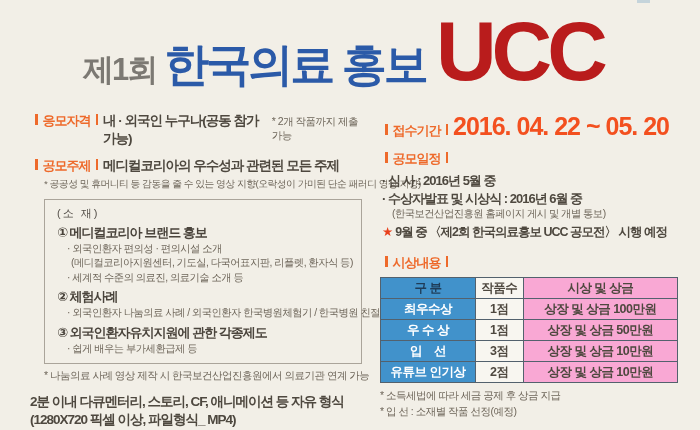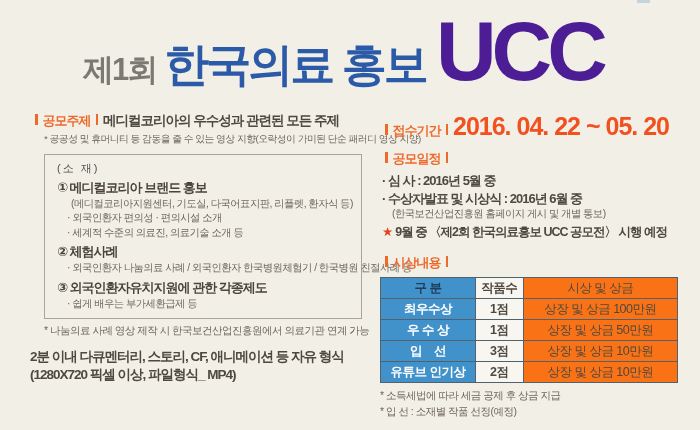--- a/index.html
+++ b/index.html
@@ -4,21 +4,21 @@
 <style>
   * { margin:0; padding:0; box-sizing:border-box; }
   html,body { width:700px; height:430px; }
   body { font-family:"Liberation Sans","DejaVu Sans",sans-serif; }
   .poster { position:relative; width:700px; height:430px; background:#f2efe7; overflow:hidden; }
 
   
   .title-row { position:absolute; top:12px; left:0; width:700px; display:flex; align-items:baseline; justify-content:center; white-space:nowrap; }
   .title-prefix { font-size:31px; font-weight:700; color:#7c7973; letter-spacing:-2px; margin-right:8px; }
   .title-main   { font-size:45px; font-weight:800; color:#2b5aa8; letter-spacing:-3px; margin-right:10px; }
-  .title-ucc    { font-size:84px; font-weight:800; color:#4c1d95; letter-spacing:-5px; line-height:.95; margin-right:14px; }
+  .title-ucc    { font-size:84px; font-weight:800; color:#b91c1c; letter-spacing:-5px; line-height:.95; margin-right:14px; }
   .title-suffix { font-size:45px; font-weight:800; color:#6d6a64; letter-spacing:-3px; }
 
   
   .lbl { color:#ee6a2b; font-weight:800; font-size:13px; letter-spacing:-1px; white-space:nowrap; flex:0 0 auto; }
   .lbl::before,.lbl::after { content:""; display:inline-block; width:2.5px; height:11px; background:#ee6a2b; margin:0 5px; }
   .body-txt { color:#4e483f; font-weight:700; font-size:13.5px; letter-spacing:-1px; }
   .note { color:#6e665a; font-size:10.5px; letter-spacing:-0.5px; }
 
   
   .col-left { position:absolute; left:30px; top:112px; width:335px; }
@@ -48,56 +48,61 @@
   .sched-star { margin-top:3px; font-size:12.5px; font-weight:700; color:#4e483f; letter-spacing:-1px; }
   .star { color:#e8401c; margin-right:3px; }
 
   .awards { margin-top:12px; }
   .awards-table { border-collapse:collapse; width:298px; margin-top:5px; }
   .awards-table td,.awards-table th { border:1px solid #53616d; font-size:12.5px; letter-spacing:-0.5px; text-align:center; padding:1.5px 2px; height:18px; }
   .awards-table th { background:#f8f6f0; color:#4e483f; font-weight:700; }
   .awards-table th.c-grade { background:#4192cb; color:#1f3c58; }
   .awards-table td.c-grade { background:#4192cb; color:#ffffff; font-weight:800; white-space:pre; }
   .awards-table .c-count { width:48px; background:#f8f6f0; color:#4e483f; font-weight:700; }
-  .awards-table .c-prize { width:155px; background:#f97316; color:#4e483f; font-weight:400; }
+  .awards-table .c-prize { width:155px; background:#f9a8d4; color:#4e483f; font-weight:700; }
   .awards-table .c-grade { width:95px; }
   .award-notes { margin-top:5px; }
   .award-notes .note { display:block; line-height:1.5; }
 
   .artifact { position:absolute; top:0; left:637px; width:13px; height:3px; background:#b9cdd8; opacity:.8; }
 </style>
 </head>
 <body>
 
 <div class="poster">
   <div class="artifact"></div>
 
   <div class="title-row">
     <span class="title-prefix">제1회</span>
     <span class="title-main">한국의료 홍보</span>
     <span class="title-ucc">UCC</span>
   </div>
 
   <div class="col-left">
 
+    <div class="row qual-row">
+      <span class="lbl">응모자격</span>
+      <span class="body-txt">내 · 외국인 누구나(공동 참가 가능)</span>
+      <span class="note">* 2개 작품까지 제출가능</span>
+    </div>
 
     <div>
       <div class="row">
         <span class="lbl">공모주제</span>
         <span class="body-txt">메디컬코리아의 우수성과 관련된 모든 주제</span>
       </div>
       <div class="note theme-note">* 공공성 및 휴머니티 등 감동을 줄 수 있는 영상 지향(오락성이 가미된 단순 패러디 영상 지양)</div>
     </div>
 
     <div class="subject-box">
       <div class="box-title">(소 재)</div>
       <div>
         <div class="subj-head">① 메디컬코리아 브랜드 홍보</div>
+        <div class="subj-line">· 외국인환자 편의성 · 편의시설 소개</div>
         <div class="subj-line paren">(메디컬코리아지원센터, 기도실, 다국어표지판, 리플렛, 환자식 등)</div>
-        <div class="subj-line">· 외국인환자 편의성 · 편의시설 소개</div>
         <div class="subj-line">· 세계적 수준의 의료진, 의료기술 소개 등</div>
       </div>
       <div>
         <div class="subj-head">② 체험사례</div>
         <div class="subj-line">· 외국인환자 나눔의료 사례 / 외국인환자 한국병원체험기 / 한국병원 친절사례 등</div>
       </div>
       <div>
         <div class="subj-head">③ 외국인환자유치지원에 관한 각종제도</div>
         <div class="subj-line">· 쉽게 배우는 부가세환급제 등</div>
       </div>

